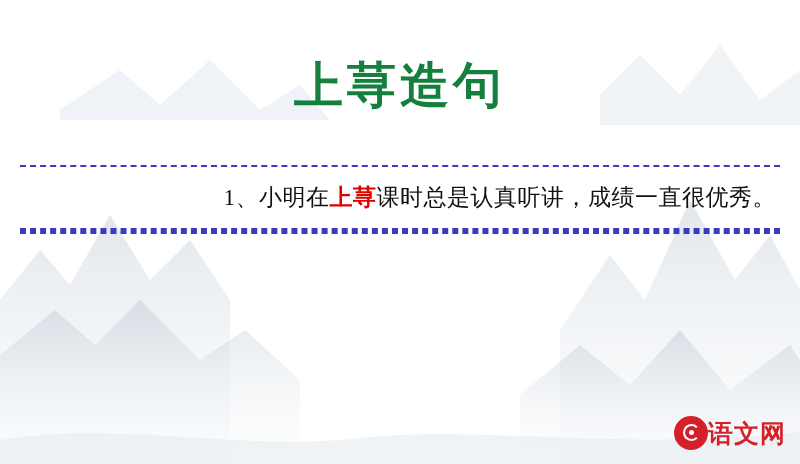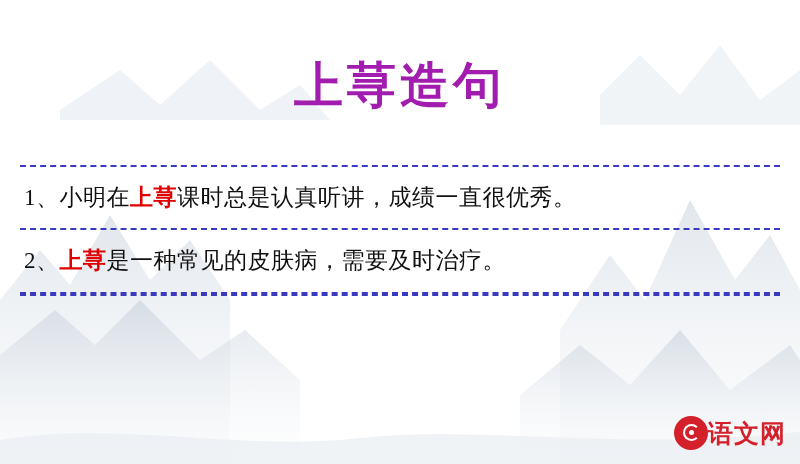--- a/index.html
+++ b/index.html
@@ -37,41 +37,42 @@
     padding: 0 18px;
   }
 
   
   .title {
     text-align: center;
     font-family: "Liberation Serif", "DejaVu Serif", serif;
     font-weight: bold;
     font-size: 49px;
     line-height: 1;
-    color: #a21caf;
+    color: #15803d;
     letter-spacing: 4px;
     padding-top: 28px;
     padding-bottom: 22px;
     white-space: nowrap;
   }
 
   
   .sep {
     height: 0;
     border-top: 2px dashed #3a3ac0;
     margin: 0 2px;
   }
 
   
   .row {
     font-size: 23px;
     line-height: 1.55;
     color: #111111;
     padding: 13px 6px 13px 6px;
     letter-spacing: 0.5px;
+    text-align: right;
   }
   .row .kw {
     color: #e00000;
     font-weight: bold;
   }
 
   
   .logo {
     position: absolute;
     right: 14px;
@@ -153,23 +154,20 @@
   <h1 class="title">上荨造句</h1>
 
   <div class="sep"></div>
 
   <div class="row">
     <span>1、</span><span>小明在</span><span class="kw">上荨</span><span>课时总是认真听讲，成绩一直很优秀。</span>
   </div>
 
   <div class="sep"></div>
 
-  <div class="row">
-    <span>2、</span><span></span><span class="kw">上荨</span><span>是一种常见的皮肤病，需要及时治疗。</span>
-  </div>
 
   <div class="sep"></div>
 
 
   <div class="sep"></div>
 
 </div>
 
 <div class="logo">
   <span class="logo-mark"></span>

